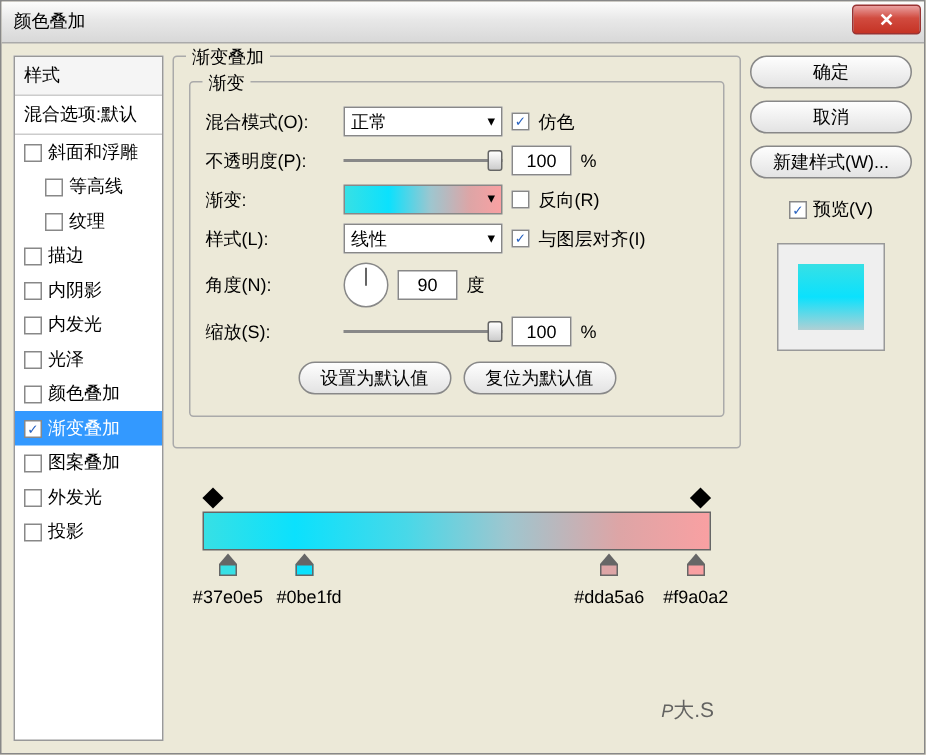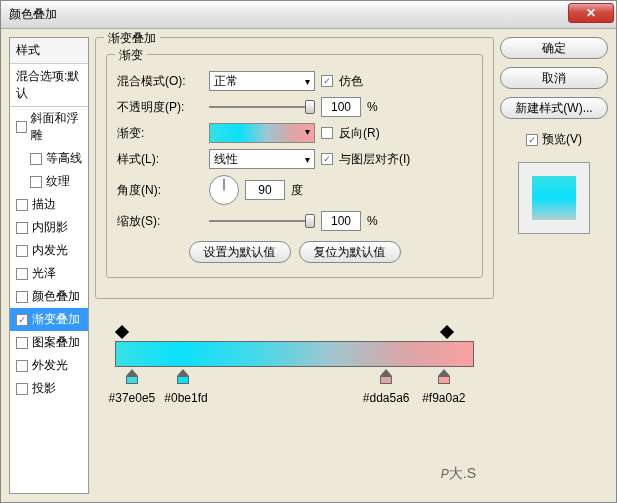--- a/index.html
+++ b/index.html
@@ -1,20 +1,20 @@
 <!DOCTYPE html>
 <html><head>
 <meta charset="utf-8">
 <style>
 *{box-sizing:border-box;margin:0;padding:0;font-family:"Microsoft YaHei",SimSun,Arial,sans-serif;font-size:12px}
 body{background:#ece9d8;width:617px;height:503px;overflow:hidden;position:relative;border:1px solid #888}
 .titlebar{height:28px;background:linear-gradient(#fdfdfd,#e8e8e8 45%,#d8d8d8);border-bottom:1px solid #aaa;display:flex;align-items:center;padding-left:8px;position:relative}
 .close-btn{position:absolute;right:2px;top:2px;width:46px;height:20px;background:linear-gradient(#e9a0a0,#d14b3f 45%,#c53325);border:1px solid #933;border-radius:3px;color:#fff;display:flex;align-items:center;justify-content:center;font-weight:bold;font-size:12px;cursor:pointer}
 .main{display:flex;padding:8px;gap:6px;height:calc(100% - 28px)}
-.left-panel{width:80px;border:1px solid #999;background:#fff}
+.left-panel{width:100px;border:1px solid #999;background:#fff}
 .left-header{padding:4px 6px;border-bottom:1px solid #ccc;background:#f5f5f5}
 .left-sub{padding:4px 6px;border-bottom:1px solid #ccc}
 .style-item{display:flex;align-items:center;padding:3px 6px;gap:4px;cursor:pointer}
 .style-item.indent{padding-left:20px}
 .style-item.sel{background:#3399ff;color:#fff}
 .cb{width:12px;height:12px;border:1px solid #888;background:#fff;display:inline-flex;align-items:center;justify-content:center;font-size:9px;color:#2a63c0}
 .cb.checked::before{content:"✓"}
 .center{flex:1;position:relative}
 .grp{border:1px solid #aaa;border-radius:3px;padding:10px 10px 14px;position:relative;margin-bottom:6px}
 .grp-title{position:absolute;top:-8px;left:8px;background:#ece9d8;padding:0 4px}

